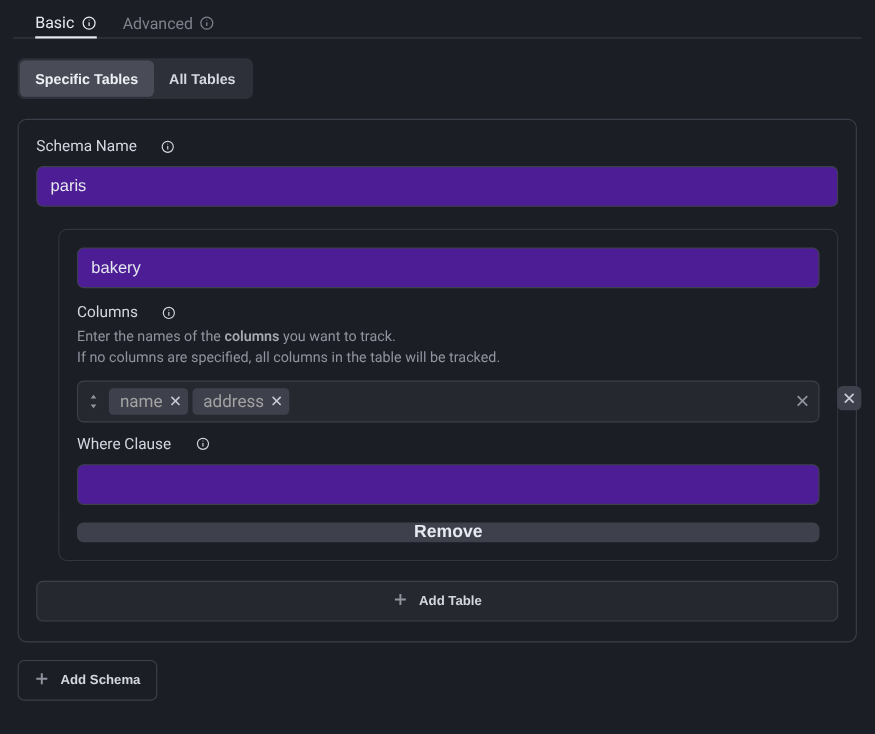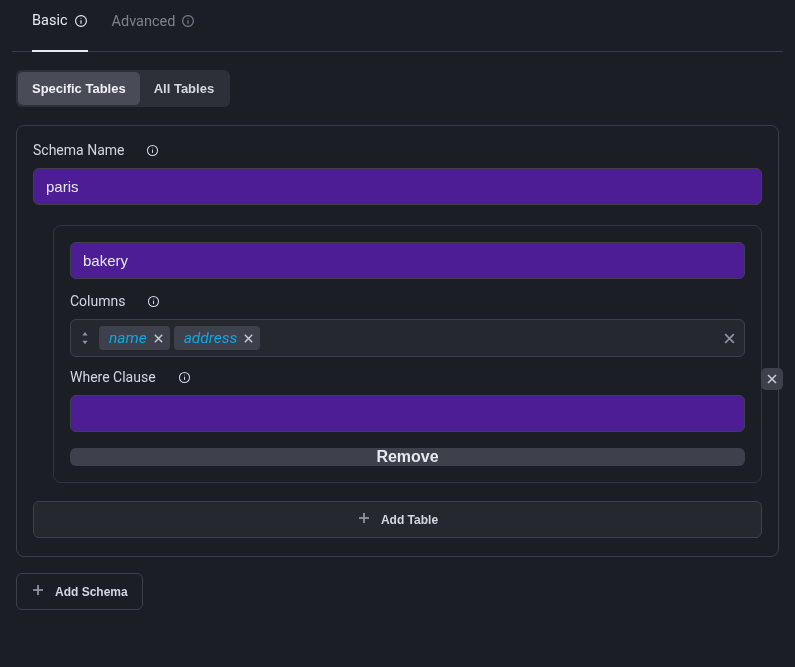--- a/index.html
+++ b/index.html
@@ -16,21 +16,21 @@
       display: flex;
       gap: 24px;
       border-bottom: 1px solid #3a3d46;
       padding-left: 20px;
       margin-bottom: 18px;
     }
     .tab {
       display: flex;
       align-items: center;
       gap: 6px;
-      padding: 0 0 21px 0;
+      padding: 0 0 4px 0;
       font-size: 14.5px;
       cursor: pointer;
       color: #7d828c;
     }
     .tab.active {
       color: #e6e9ef;
       border-bottom: 2px solid #e6e9ef;
       margin-bottom: -1px;
     }
     .info-icon { display: inline-flex; }
@@ -114,25 +114,24 @@
       gap: 4px;
       min-height: 38px;
     }
     .sort-handle { padding: 0 4px; color: #8f949e; display: inline-flex; }
     .sort-handle svg { width: 12px; height: 14px; }
     .tag {
       background: #3e414b;
       border-radius: 4px;
       padding: 3px 6px 3px 10px;
       font-size: 15.5px;
-      color: #0ea5e9;
+      color: #a3a3a3;
       display: inline-flex;
       align-items: center;
       gap: 6px;
-      font-style: italic;
     }
     .tag-x { cursor: pointer; color: #c5cad3; display: inline-flex; }
     .tag-x svg { width: 11px; height: 11px; }
     .clear-all { margin-left: auto; cursor: pointer; color: #8f949e; display: inline-flex; }
     .clear-all svg { width: 13px; height: 13px; }
     
     .remove-btn {
       width: 100%;
       background: #3e414b;
       border: none;
@@ -239,20 +238,24 @@
     <div class="field-label">
       <span>Columns</span>
       <span class="info-icon small">
         <svg viewBox="0 0 16 16" fill="none" stroke="currentColor" stroke-width="1.3">
             <circle cx="8" cy="8" r="6.2"></circle>
             <line x1="8" y1="7" x2="8" y2="11"></line>
             <circle cx="8" cy="4.8" r="0.6" fill="currentColor" stroke="none"></circle>
           </svg>
       </span>
     </div>
+    <div class="help-text">
+      <span>Enter the names of the </span><b>columns</b><span> you want to track.</span><br>
+      <span>If no columns are specified, all columns in the table will be tracked.</span>
+    </div>
 
     <div class="tags-input">
       <span class="sort-handle">
         <svg viewBox="0 0 12 16" fill="currentColor">
             <path d="M3.5 1 L6 4 L1 4 Z M3.5 15 L1 12 L6 12 Z M8.5 1 L11 4 L6 4 Z M8.5 15 L6 12 L11 12 Z" opacity="0"></path>
             <path d="M6 1 L9 5 L3 5 Z M6 15 L3 11 L9 11 Z"></path>
           </svg>
       </span>
       <span class="tag">
         <span>name</span>

